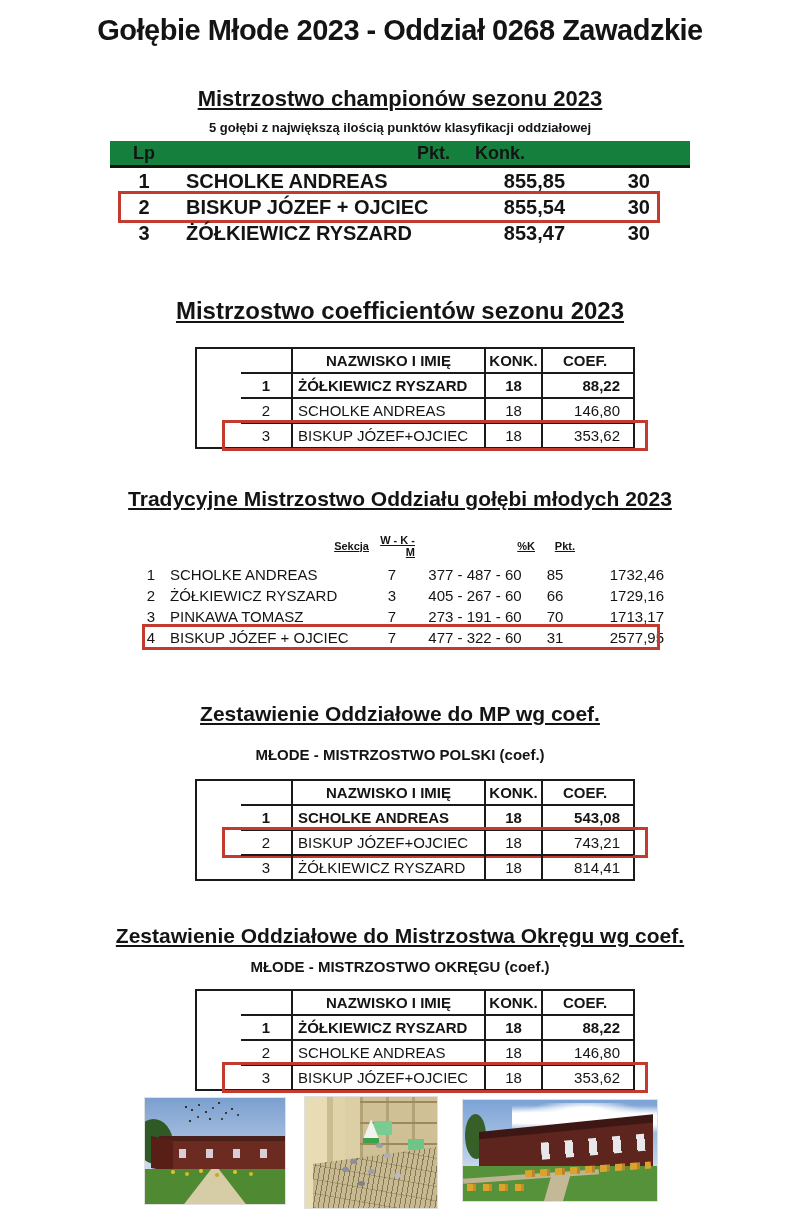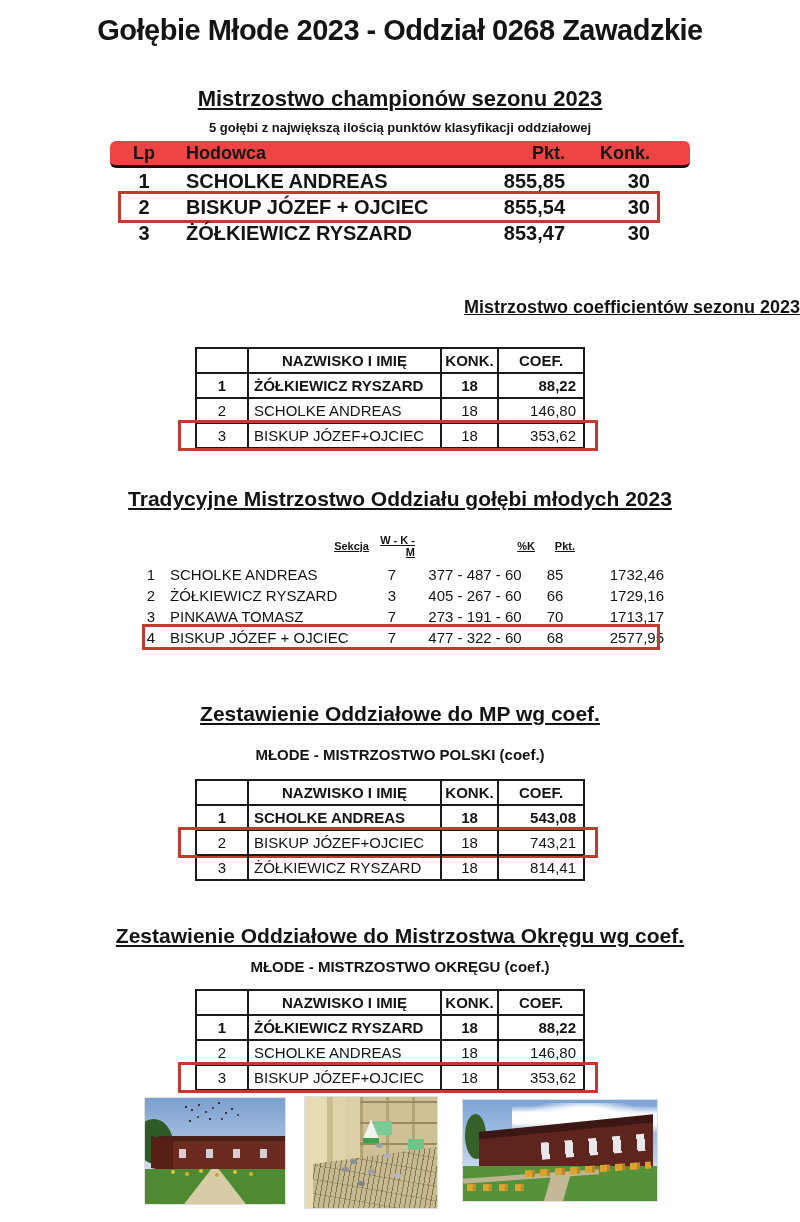--- a/index.html
+++ b/index.html
@@ -6,41 +6,41 @@
   html,body { width:800px; height:1222px; background:#ffffff; }
   body { font-family:"Liberation Sans", sans-serif; color:#141414; position:relative; overflow:hidden; }
   .abs { position:absolute; }
   .ctr { left:0; width:800px; text-align:center; }
 
   
   .main-title { top:14px; font-size:29px; font-weight:bold; letter-spacing:-0.5px; }
   .sec-title  { font-weight:bold;text-decoration:underline; }
   #s1-title { top:86px;  font-size:22px; }
   #s1-sub   { top:120px; font-size:13px; font-weight:bold; }
-  #s2-title { top:297px; font-size:18px;text-align:right; }
+  #s2-title { top:297px; font-size:24px; }
   #s3-title { top:487px; font-size:21px; }
   #s4-title { top:702px; font-size:21px; }
   #s4-sub   { top:746px; font-size:15px; font-weight:bold; }
   #s5-title { top:924px; font-size:21px; }
   #s5-sub   { top:958px; font-size:15px; font-weight:bold; }
 
   
   #s1-table { top:141px; left:110px; width:580px; }
   .s1grid { display:grid; grid-template-columns:68px 272px 115px 125px; align-items:center; }
-  #s1-head { height:27px; background:#ef4444; border-bottom:3px solid #141414; font-size:18px; font-weight:bold;border-radius:6px; }
+  #s1-head { height:27px; background:#15803d; border-bottom:3px solid #141414; font-size:18px; font-weight:bold; }
   .s1row { height:26px; font-size:20px; font-weight:bold; position:relative; }
   .c-lp   { text-align:center; }
   .c-name { text-align:left; padding-left:8px; }
   .c-pkt  { text-align:right; }
   .c-konk { text-align:right; padding-right:40px; }
   .s1row.hl::after { content:""; position:absolute; left:8px; right:30px; top:-3px; bottom:-3px;
                      border:3px solid #c23b2e; pointer-events:none; }
 
   
-  .ctable { position:absolute; left:195px; width:390px; border:2px solid #1a1a1a; font-size:15px; background:#fff; }
+  .ctable { position:absolute; left:195px; width:440px; border:2px solid #1a1a1a; font-size:15px; background:#fff;padding-left:44px; }
   #s2-table { top:347px; } #s4-table { top:779px; } #s5-table { top:989px; }
   .trow { display:grid; grid-template-columns:50px 193px 57px 86px; position:relative; }
   .trow + .trow { border-top:2px solid #1a1a1a; }
   .trow > div { padding:2px 0; border-left:2px solid #1a1a1a; line-height:19px; }
   .trow > div:first-child { border-left:none; }
   .thead { font-weight:bold; }
   .thead > div { text-align:center; }
   .t-lp { text-align:center; }
   .t-name { text-align:left; padding-left:5px !important; }
   .t-konk { text-align:center; }
@@ -136,21 +136,20 @@
 <body>
 
 <div class="abs ctr main-title">Gołębie Młode 2023 - Oddział 0268 Zawadzkie</div>
 
 <div class="abs ctr sec-title" id="s1-title">Mistrzostwo championów sezonu 2023</div>
 <div class="abs ctr" id="s1-sub">5 gołębi z największą ilością punktów klasyfikacji oddziałowej</div>
 
 <div class="abs" id="s1-table">
   <div class="s1grid" id="s1-head">
     <div class="c-lp">Lp</div>
-    <div class="c-name">Hodowca</div>
     <div class="c-pkt">Pkt.</div>
     <div class="c-konk">Konk.</div>
   </div>
   <div class="s1grid s1row">
     <div class="c-lp">1</div>
     <div class="c-name">SCHOLKE ANDREAS</div>
     <div class="c-pkt">855,85</div>
     <div class="c-konk">30</div>
   </div>
   <div class="s1grid s1row hl">
@@ -228,21 +227,21 @@
     <div class="s3-sk">7</div>
     <div class="s3-wkm">273 - 191 - 60</div>
     <div class="s3-pk">70</div>
     <div class="s3-pkt">1713,17</div>
   </div>
   <div class="s3row hl">
     <div class="s3-lp">4</div>
     <div class="s3-nm">BISKUP JÓZEF + OJCIEC</div>
     <div class="s3-sk">7</div>
     <div class="s3-wkm">477 - 322 - 60</div>
-    <div class="s3-pk">68</div>
+    <div class="s3-pk">31</div>
     <div class="s3-pkt">2577,95</div>
   </div>
 </div>
 
 <div class="abs ctr sec-title" id="s4-title">Zestawienie Oddziałowe do MP wg coef.</div>
 <div class="abs ctr" id="s4-sub">MŁODE - MISTRZOSTWO POLSKI (coef.)</div>
 
 <div class="ctable" id="s4-table">
   <div class="trow thead">
     <div></div>

